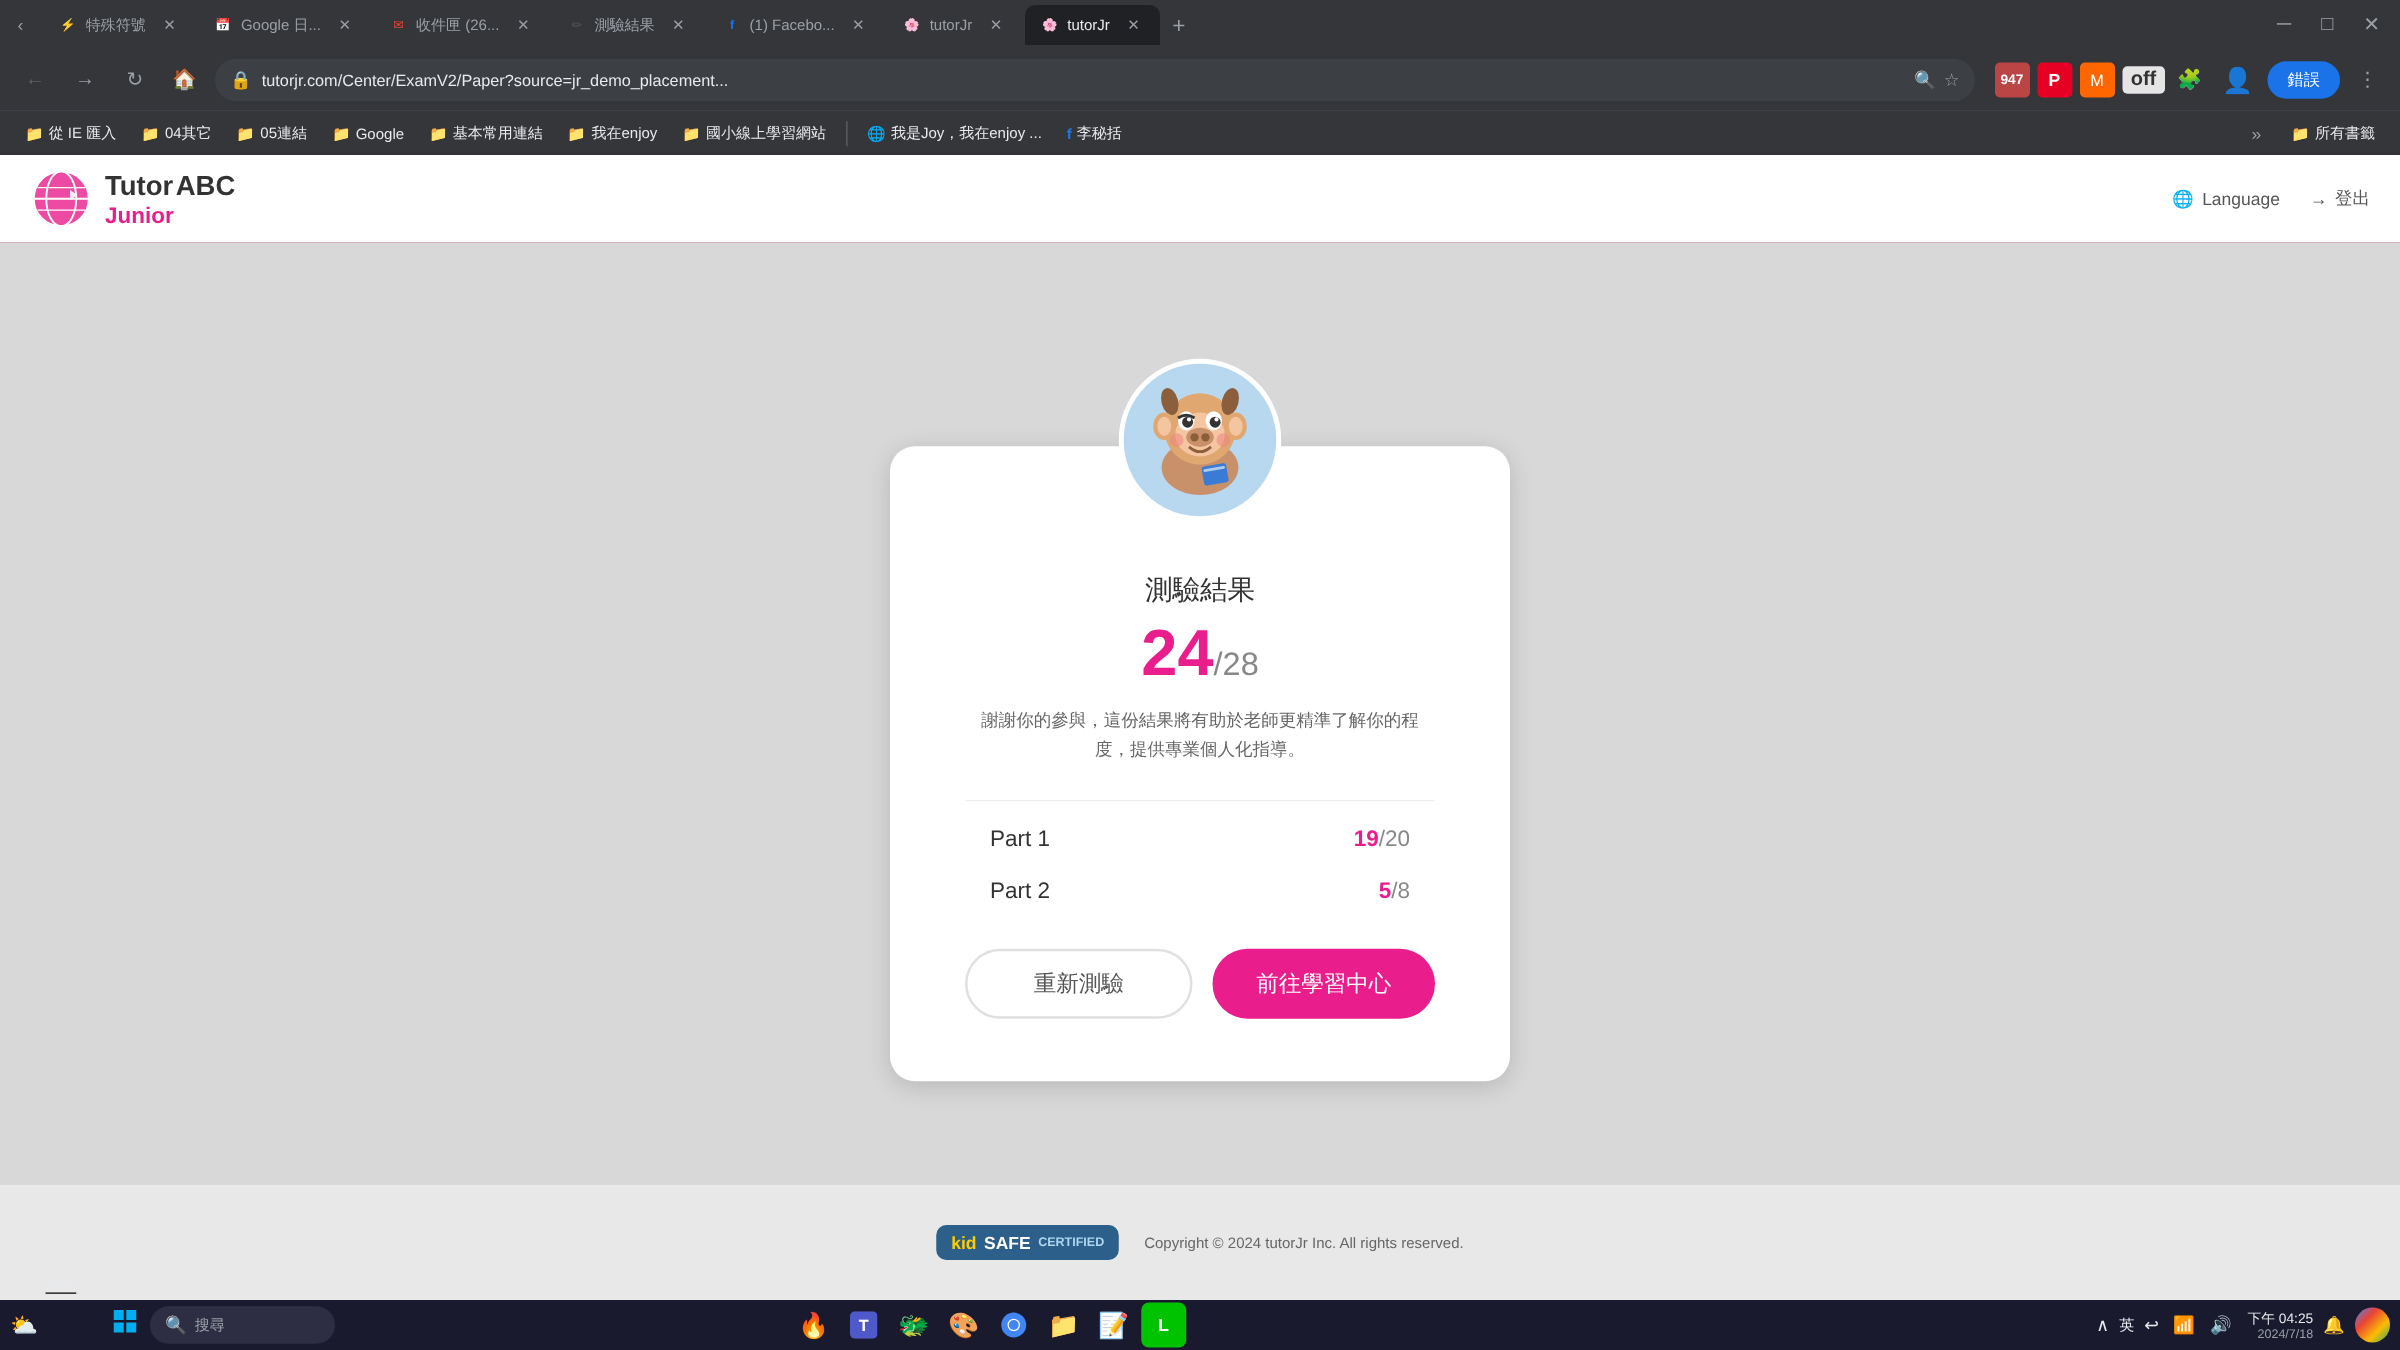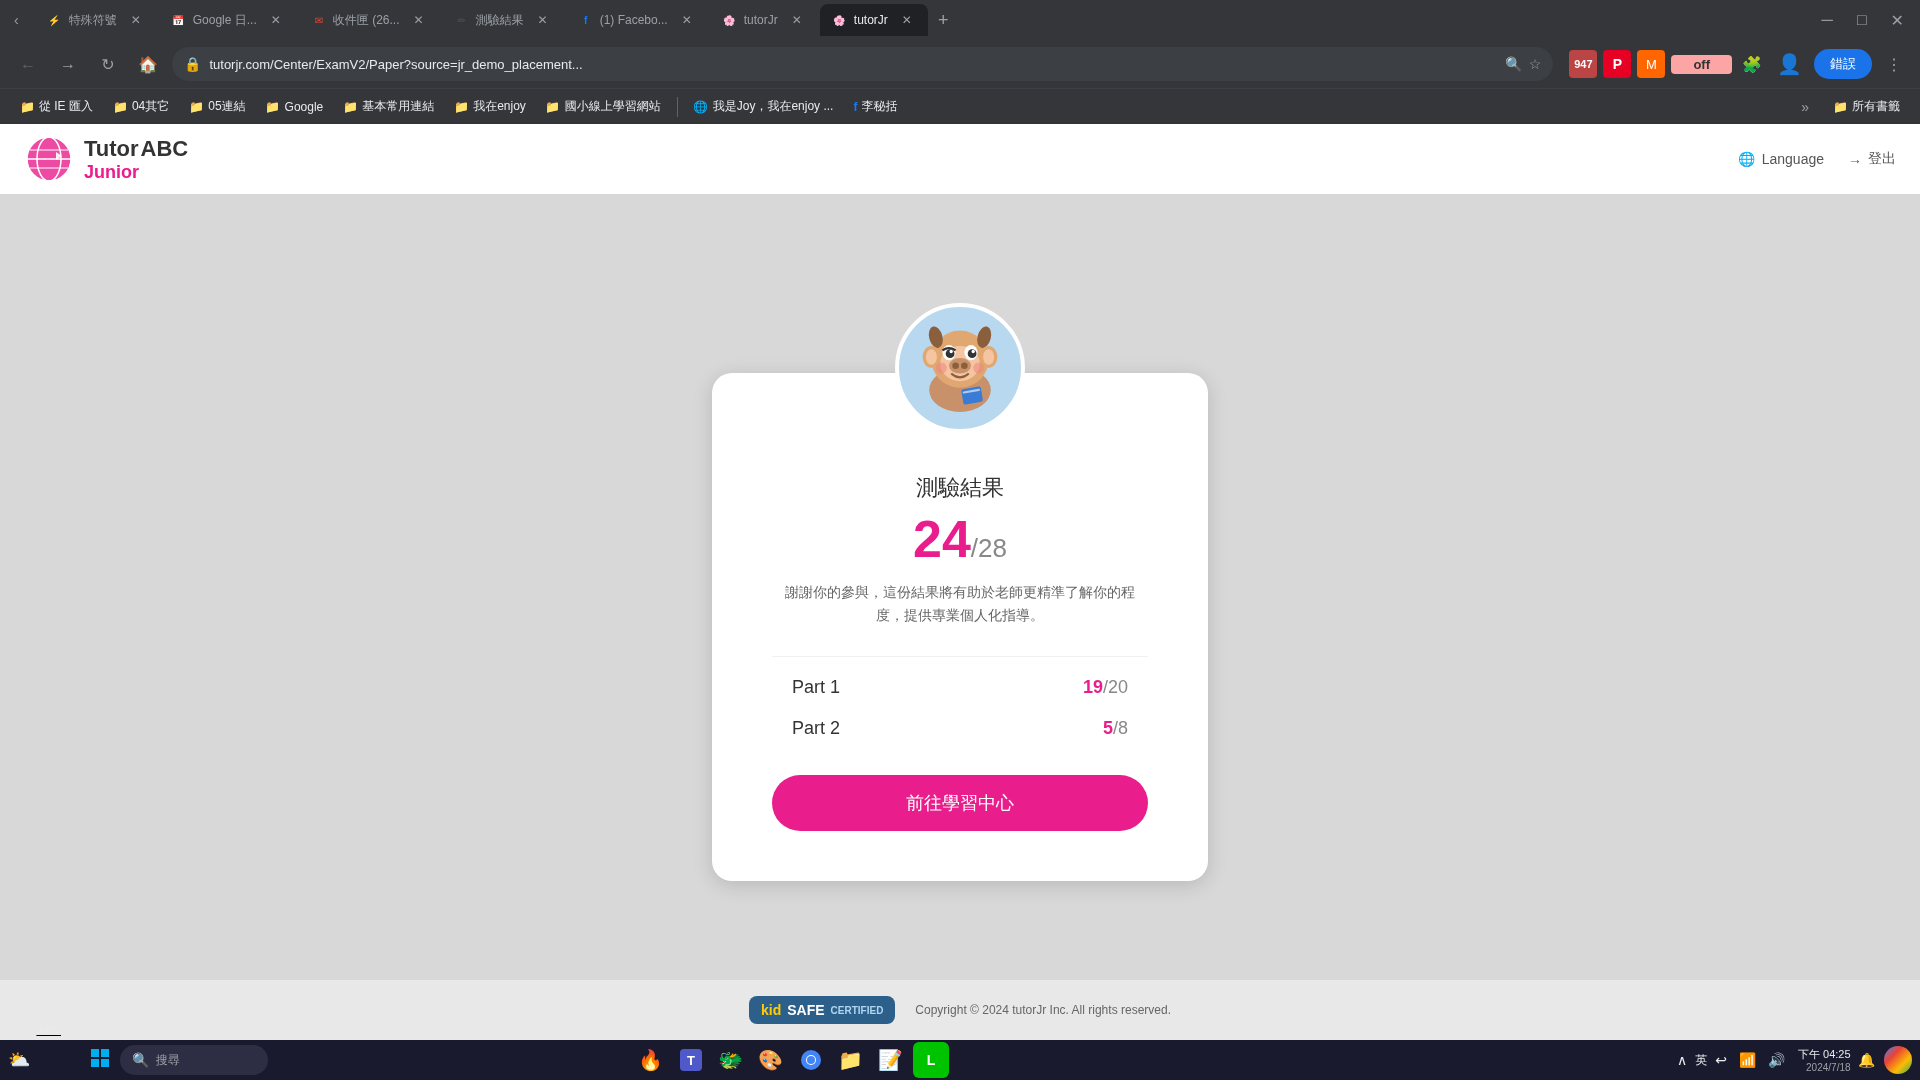--- a/index.html
+++ b/index.html
@@ -185,25 +185,25 @@
       height: 28px;
       border-radius: 4px;
       display: flex;
       align-items: center;
       justify-content: center;
       font-size: 11px;
       cursor: pointer;
     }
 
     .off-badge {
-      background: #fca5a5;
+      background: #e5e5e5;
       color: #333;
-      font-size: 13px;
+      font-size: 16px;
       font-weight: bold;
-      padding: 2px 22px;
+      padding: 2px 7px;
       border-radius: 4px;
     }
 
     .error-btn {
       background: #1a73e8;
       color: white;
       border: none;
       border-radius: 16px;
       padding: 6px 16px;
       font-size: 13px;
@@ -483,21 +483,21 @@
       font-size: 18px;
       color: white;
       cursor: pointer;
       font-family: inherit;
       font-weight: 500;
     }
 
     
     .site-footer {
       background: #e8e8e8;
-      padding: 16px;
+      padding: 32px;
       display: flex;
       align-items: center;
       justify-content: center;
       gap: 20px;
     }
 
     .kidsafe-badge {
       display: flex;
       align-items: center;
       gap: 6px;
@@ -892,20 +892,21 @@
 
         <div class="part-row">
           <span class="part-name">Part 2</span>
           <span class="part-score">
             <span class="score-num">5</span><span class="score-denom">/8</span>
           </span>
         </div>
       </div>
 
       <div class="buttons-row">
+        <button class="retry-btn">重新測驗</button>
         <button class="goto-btn">前往學習中心</button>
       </div>
     </div>
   </div>
 
   <div class="site-footer">
     <div class="kidsafe-badge">
       <span style="color:#ffcc00;font-weight:900;font-size:14px;">kid</span>
       <span style="color:white;font-weight:900;font-size:14px;">SAFE</span>
       <span style="font-size:10px;color:#aed6f1;">CERTIFIED</span>

